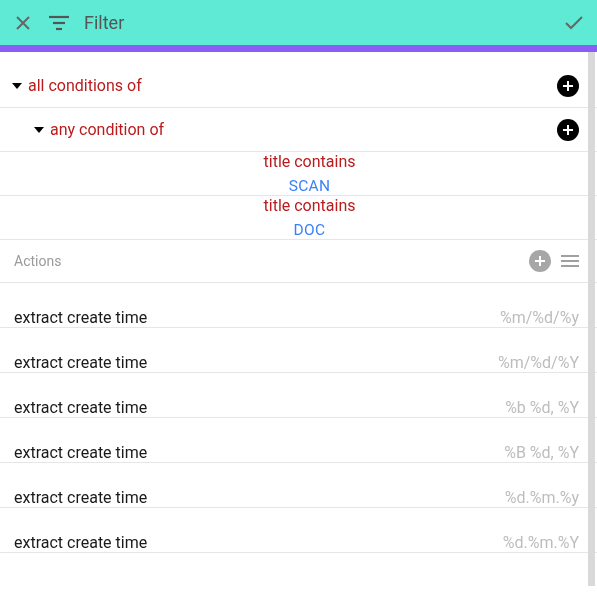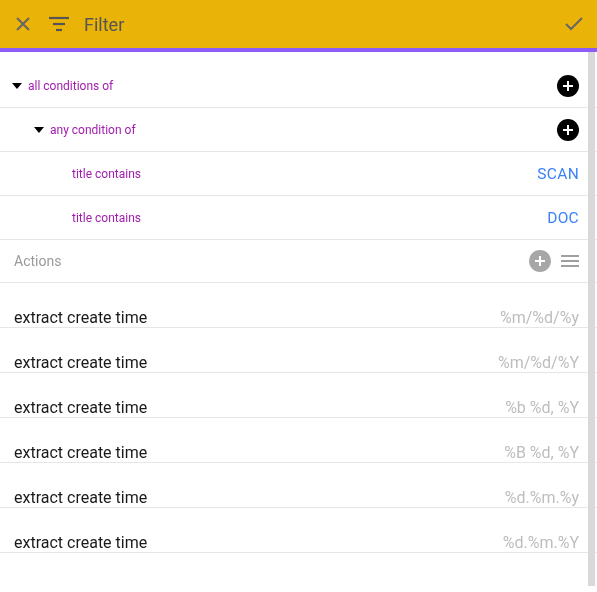--- a/index.html
+++ b/index.html
@@ -8,22 +8,22 @@
     font-size: 15px;
     color: #333;
     background: #fff;
     width: 597px;
     height: 592px;
     overflow: hidden;
     position: relative;
   }
   .header {
     height: 52px;
-    background: #eab308;
-    border-bottom: 4px solid #8b5cf6;
+    background: #5eead4;
+    border-bottom: 7px solid #8b5cf6;
     display: flex;
     align-items: center;
     padding: 0 12px;
   }
   .header .left { display: flex; align-items: center; gap: 14px; }
   .header .spacer { flex: 1; }
   .icon-btn {
     width: 22px; height: 22px;
     display: inline-flex; align-items: center; justify-content: center;
     color: #555; cursor: pointer;
@@ -49,32 +49,32 @@
   }
   .group-row, .cond-row {
     display: flex;
     align-items: center;
     border-bottom: 1px solid #e6e6e6;
     height: 44px;
     padding-right: 18px;
   }
   .group-row.level0 { padding-left: 12px; }
   .group-row.level1 { padding-left: 34px; }
-  .cond-row.level2 { padding-left: 72px; }
+  .cond-row.level2 { padding-left: 40px; flex-direction: column; }
   .tri {
     width: 0; height: 0;
     border-left: 5px solid transparent;
     border-right: 5px solid transparent;
     border-top: 6px solid #000;
     margin-right: 6px;
     flex-shrink: 0;
   }
   .group-label, .cond-label {
-    font-size: 12px;
-    color: #a21caf;
+    font-size: 16px;
+    color: #b91c1c;
   }
   .row-spacer { flex: 1; }
   .cond-value {
     color: #3b82f6;
     font-size: 15.5px;
     letter-spacing: 0.3px;
   }
   .add-btn {
     width: 22px; height: 22px;
     border-radius: 50%;

